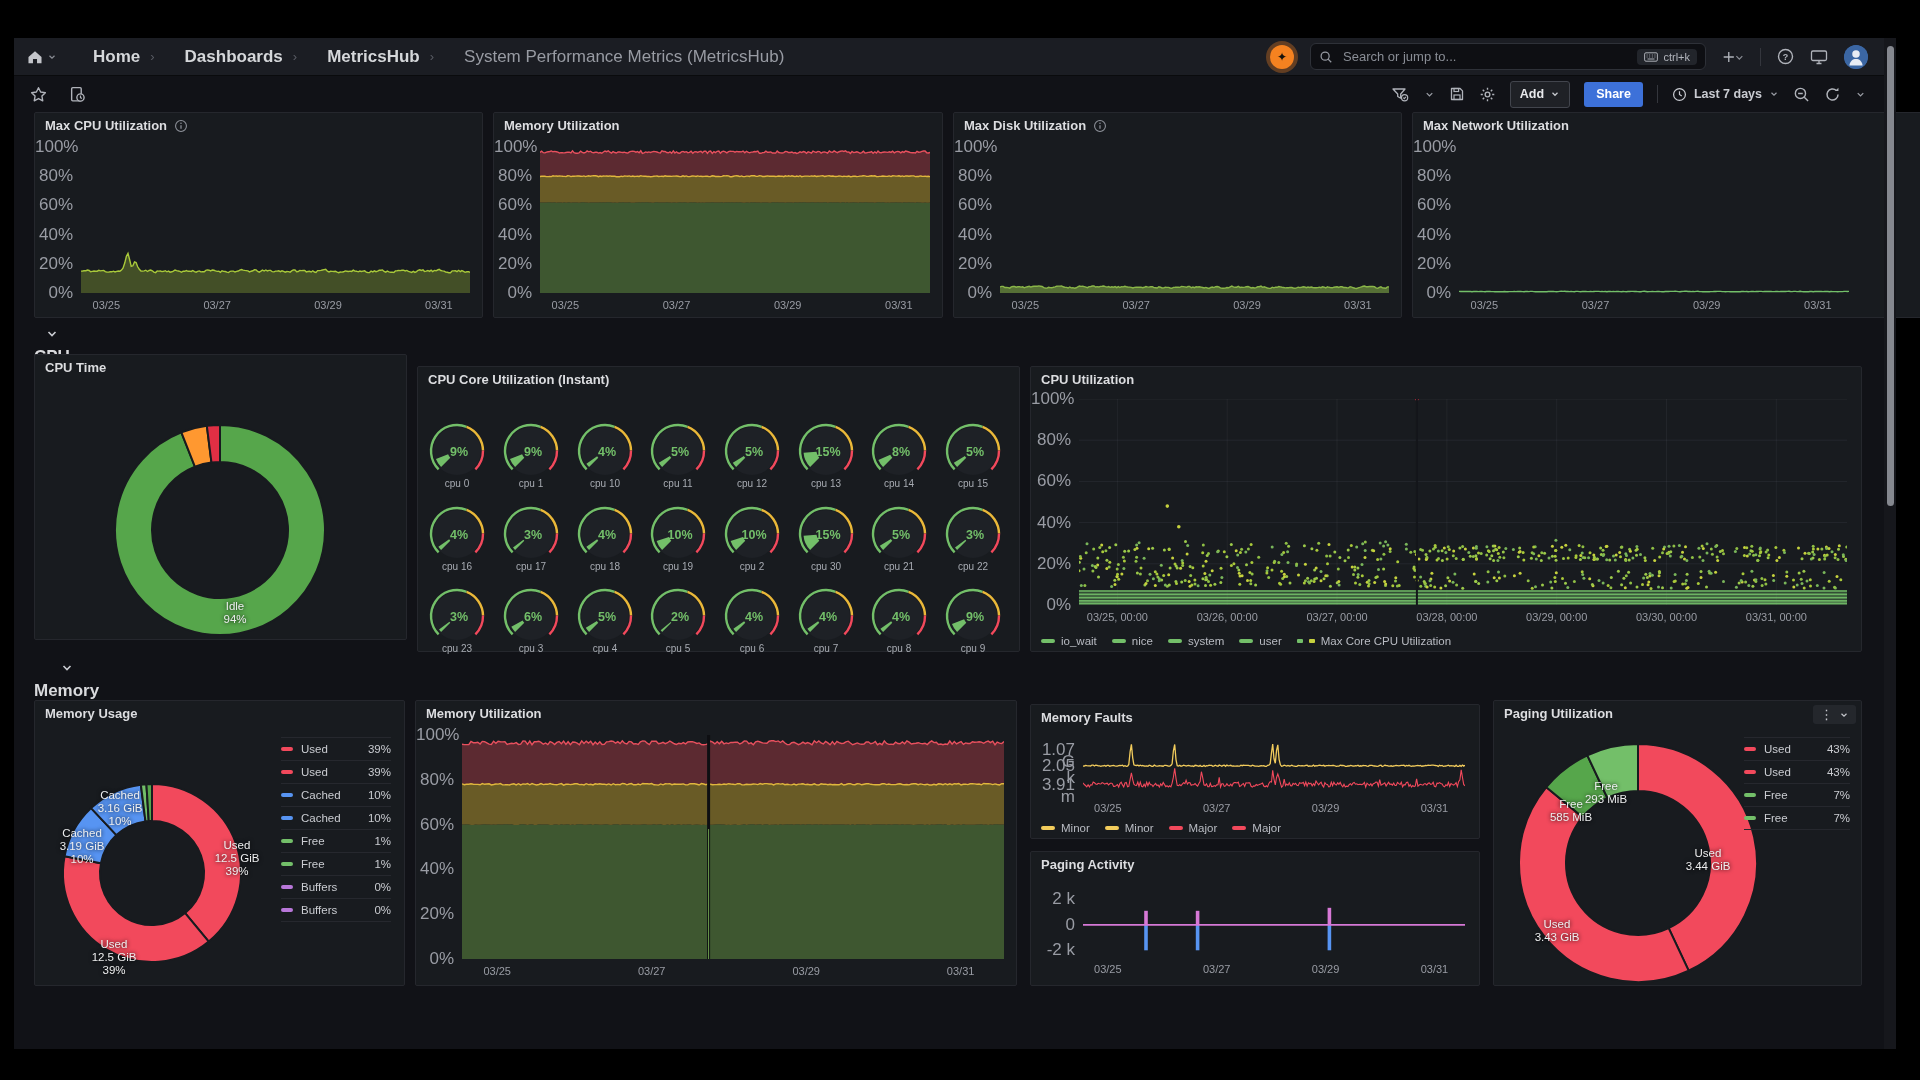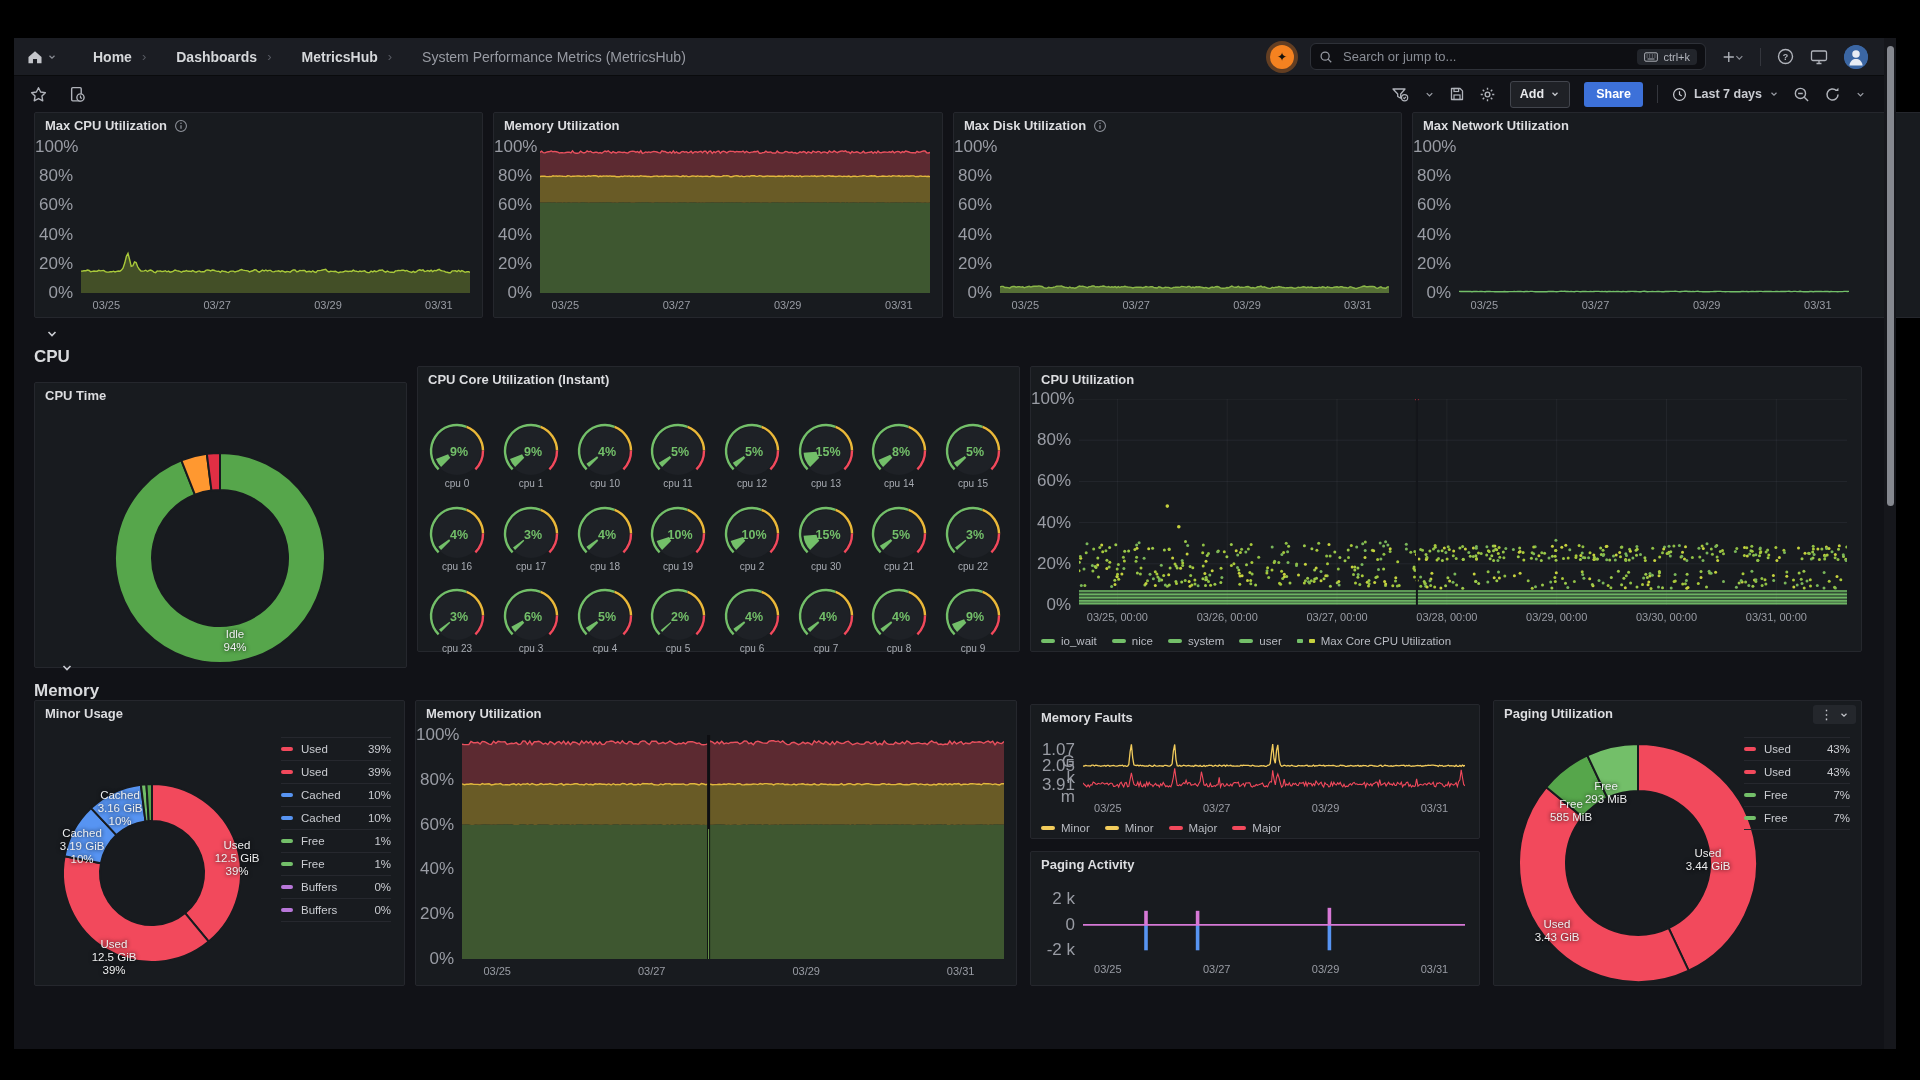--- a/index.html
+++ b/index.html
@@ -2,21 +2,21 @@
 <html><head>
 <meta charset="utf-8">
 <style>
   html,body{margin:0;padding:0;background:#000;}
   body{width:1920px;height:1080px;overflow:hidden;font-family:"Liberation Sans",sans-serif;}
   .app{position:absolute;left:14px;top:38px;width:1882px;height:1011px;background:#111217;}
   
   .navbar{position:absolute;left:0;top:0;right:0;height:38px;background:#1b1d23;border-bottom:1px solid #0a0b0d;display:flex;align-items:center;padding:0 12px;box-sizing:border-box;z-index:20;}
   .home-wrap{display:flex;align-items:center;gap:3px;margin-right:16px;cursor:pointer;}
   .crumbs{display:flex;align-items:center;gap:10px;}
-  .crumb{font-size:14px;font-weight:600;color:#d5d7da;white-space:nowrap;padding-left:20px;}
+  .crumb{font-size:17px;font-weight:600;color:#d5d7da;white-space:nowrap;padding-left:20px;}
   .crumb.current{color:#989ba3;font-weight:400;}
   .crumb-sep{color:#585b63;font-size:13px;}
   .nav-right{position:absolute;right:28px;display:flex;align-items:center;gap:16px;}
   .ai-btn{width:24px;height:24px;border-radius:50%;background:#f58220;box-shadow:0 0 0 4px rgba(245,130,32,.33);display:flex;align-items:center;justify-content:center;color:#17130c;font-size:12px;cursor:pointer;}
   .search{width:396px;height:27px;background:#0e0f13;border:1px solid #2e3138;border-radius:6px;display:flex;align-items:center;padding:0 8px;gap:8px;box-sizing:border-box;}
   .search input{flex:1;background:transparent;border:none;outline:none;color:#cfd1d6;font-size:13px;font-family:"Liberation Sans",sans-serif;}
   .search input::placeholder{color:#898d95;}
   .kbd{display:flex;gap:5px;align-items:center;background:#22252b;border-radius:4px;padding:2px 7px;color:#b3b6bd;font-size:11px;white-space:nowrap;}
   .icon-btn{display:flex;align-items:center;justify-content:center;cursor:pointer;}
   .vdiv{width:1px;height:18px;background:#34363d;}
@@ -305,21 +305,21 @@
       </div>
   </div>
 
   <div class="sec-header" style="left:20px;top:290px">
     <svg width="12" height="12" viewBox="0 0 12 12">
         <path d="M2.5 4l3.5 3.5L9.5 4" stroke="#c9cbd1" stroke-width="1.6" fill="none"></path>
       </svg>
     <span>CPU</span>
   </div>
 
-  <div class="panel" style="left:20px;top:344px;width:373px;height:286px">
+  <div class="panel" style="left:20px;top:316px;width:373px;height:286px">
     <div class="p-title">
         <span>CPU Time</span>
       </div>
     <div class="chart chart--full" id="chart-cpu-time">
         <svg width="371" height="284" style="position:absolute;left:0;top:0">
           <path d="M185.00 70.00 A105 105 0 1 1 146.35 77.37 L159.97 111.78 A68 68 0 1 0 185.00 107.00 Z" fill="#56A64B" stroke="#181b1f" stroke-width="2"></path>
           <path d="M146.35 77.37 A105 105 0 0 1 171.84 70.83 L176.48 107.54 A68 68 0 0 0 159.97 111.78 Z" fill="#FF9830" stroke="#181b1f" stroke-width="2"></path>
           <path d="M171.84 70.83 A105 105 0 0 1 185.00 70.00 L185.00 107.00 A68 68 0 0 0 176.48 107.54 Z" fill="#E02F44" stroke="#181b1f" stroke-width="2"></path>
         </svg>
         <div class="donut-label" style="left: 200px; top: 258px;">
@@ -1264,21 +1264,21 @@
 
   <div class="sec-header" style="left:20px;top:624px">
     <svg width="12" height="12" viewBox="0 0 12 12">
         <path d="M2.5 4l3.5 3.5L9.5 4" stroke="#c9cbd1" stroke-width="1.6" fill="none"></path>
       </svg>
     <span>Memory</span>
   </div>
 
   <div class="panel" style="left:20px;top:662px;width:371px;height:286px">
     <div class="p-title">
-        <span>Minor Usage</span>
+        <span>Memory Usage</span>
       </div>
     <div class="chart chart--full" id="chart-mem-usage">
         <svg width="369" height="284" style="position:absolute;left:0;top:0">
           <path d="M117.00 83.00 A89 89 0 0 1 173.73 240.58 L150.15 212.07 A52 52 0 0 0 117.00 120.00 Z" fill="#F2495C" stroke="#181b1f" stroke-width="2"></path>
           <path d="M173.73 240.58 A89 89 0 0 1 29.58 155.32 L65.92 162.26 A52 52 0 0 0 150.15 212.07 Z" fill="#F2495C" stroke="#181b1f" stroke-width="2"></path>
           <path d="M29.58 155.32 A89 89 0 0 1 56.08 107.12 L81.40 134.09 A52 52 0 0 0 65.92 162.26 Z" fill="#5794F2" stroke="#181b1f" stroke-width="2"></path>
           <path d="M56.08 107.12 A89 89 0 0 1 105.85 83.70 L110.48 120.41 A52 52 0 0 0 81.40 134.09 Z" fill="#5794F2" stroke="#181b1f" stroke-width="2"></path>
           <path d="M105.85 83.70 A89 89 0 0 1 111.41 83.18 L113.73 120.10 A52 52 0 0 0 110.48 120.41 Z" fill="#73BF69" stroke="#181b1f" stroke-width="2"></path>
           <path d="M111.41 83.18 A89 89 0 0 1 117.00 83.00 L117.00 120.00 A52 52 0 0 0 113.73 120.10 Z" fill="#56A64B" stroke="#181b1f" stroke-width="2"></path>
         </svg>

